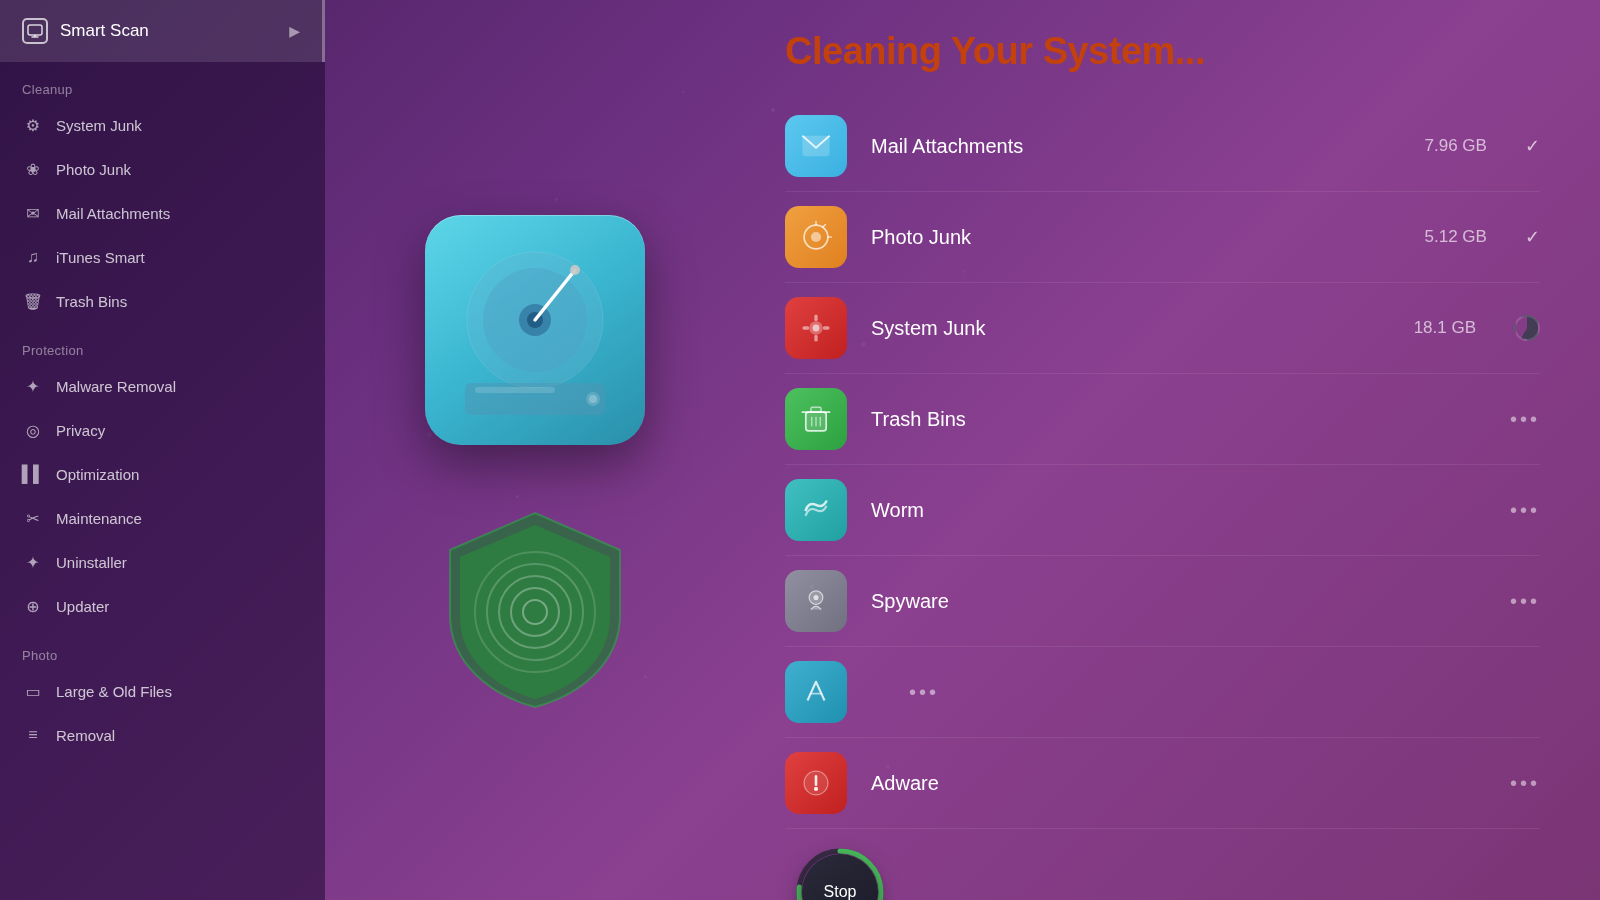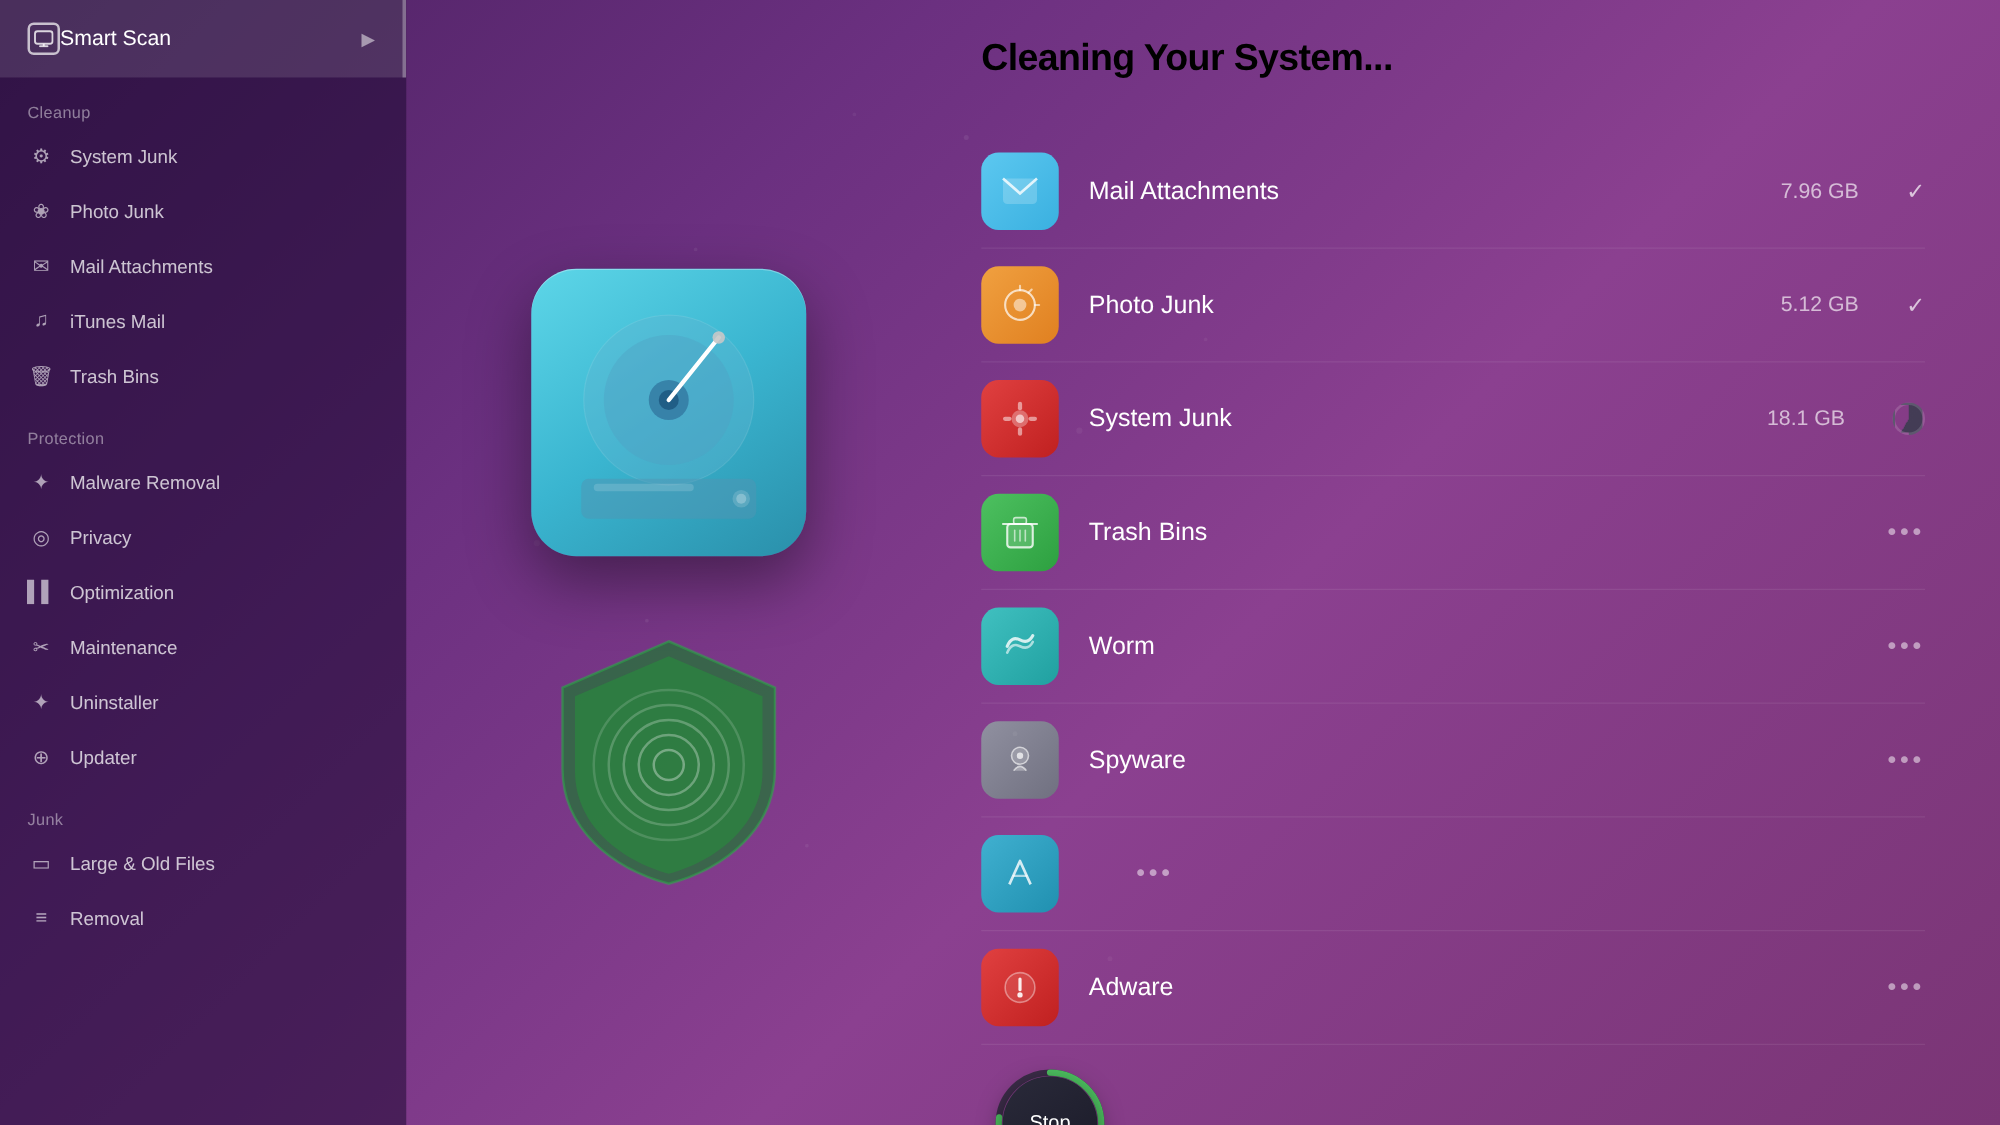--- a/index.html
+++ b/index.html
@@ -20,20 +20,21 @@
       background: rgba(30, 10, 50, 0.55);
       display: flex;
       flex-direction: column;
       padding: 0;
       overflow-y: auto;
     }
 
     .sidebar-item-smart-scan {
       display: flex;
       align-items: center;
+      gap: 12px;
       padding: 18px 22px;
       background: rgba(255,255,255,0.12);
       cursor: pointer;
       border-right: 3px solid rgba(255,255,255,0.3);
     }
 
     .sidebar-section-label {
       font-size: 13px;
       color: rgba(255,255,255,0.45);
       padding: 20px 22px 6px;
@@ -145,24 +146,24 @@
     
     .right-panel {
       flex: 1;
       padding: 30px 60px 30px 40px;
       display: flex;
       flex-direction: column;
       gap: 0;
     }
 
     .page-title {
-      font-size: 30px;
+      font-size: 38px;
       font-weight: 700;
-      color: #000000;
-      margin-bottom: 44px;
+      color: #c2410c;
+      margin-bottom: 28px;
       letter-spacing: -0.5px;
     }
 
     .scan-item {
       display: flex;
       align-items: center;
       gap: 24px;
       padding: 14px 0;
       border-bottom: 1px solid rgba(255,255,255,0.08);
     }
@@ -275,21 +276,21 @@
       <div class="sidebar-nav-item">
       <div class="icon-shape">❀</div>
       <span>Photo Junk</span>
     </div>
       <div class="sidebar-nav-item">
       <div class="icon-shape">✉</div>
       <span>Mail Attachments</span>
     </div>
       <div class="sidebar-nav-item">
       <div class="icon-shape">♫</div>
-      <span>iTunes Mail</span>
+      <span>iTunes Smart</span>
     </div>
       <div class="sidebar-nav-item">
       <div class="icon-shape">🗑</div>
       <span>Trash Bins</span>
     </div>
       <div class="sidebar-section-label">Protection</div>
       <div class="sidebar-nav-item">
       <div class="icon-shape">✦</div>
       <span>Malware Removal</span>
     </div>
@@ -306,21 +307,21 @@
       <span>Maintenance</span>
     </div>
       <div class="sidebar-nav-item">
       <div class="icon-shape">✦</div>
       <span>Uninstaller</span>
     </div>
       <div class="sidebar-nav-item">
       <div class="icon-shape">⊕</div>
       <span>Updater</span>
     </div>
-      <div class="sidebar-section-label">Junk</div>
+      <div class="sidebar-section-label">Photo</div>
       <div class="sidebar-nav-item">
       <div class="icon-shape">▭</div>
       <span>Large &amp; Old Files</span>
     </div>
       <div class="sidebar-nav-item">
       <div class="icon-shape">≡</div>
       <span>Removal</span>
     </div>
     </div>
 </div>

